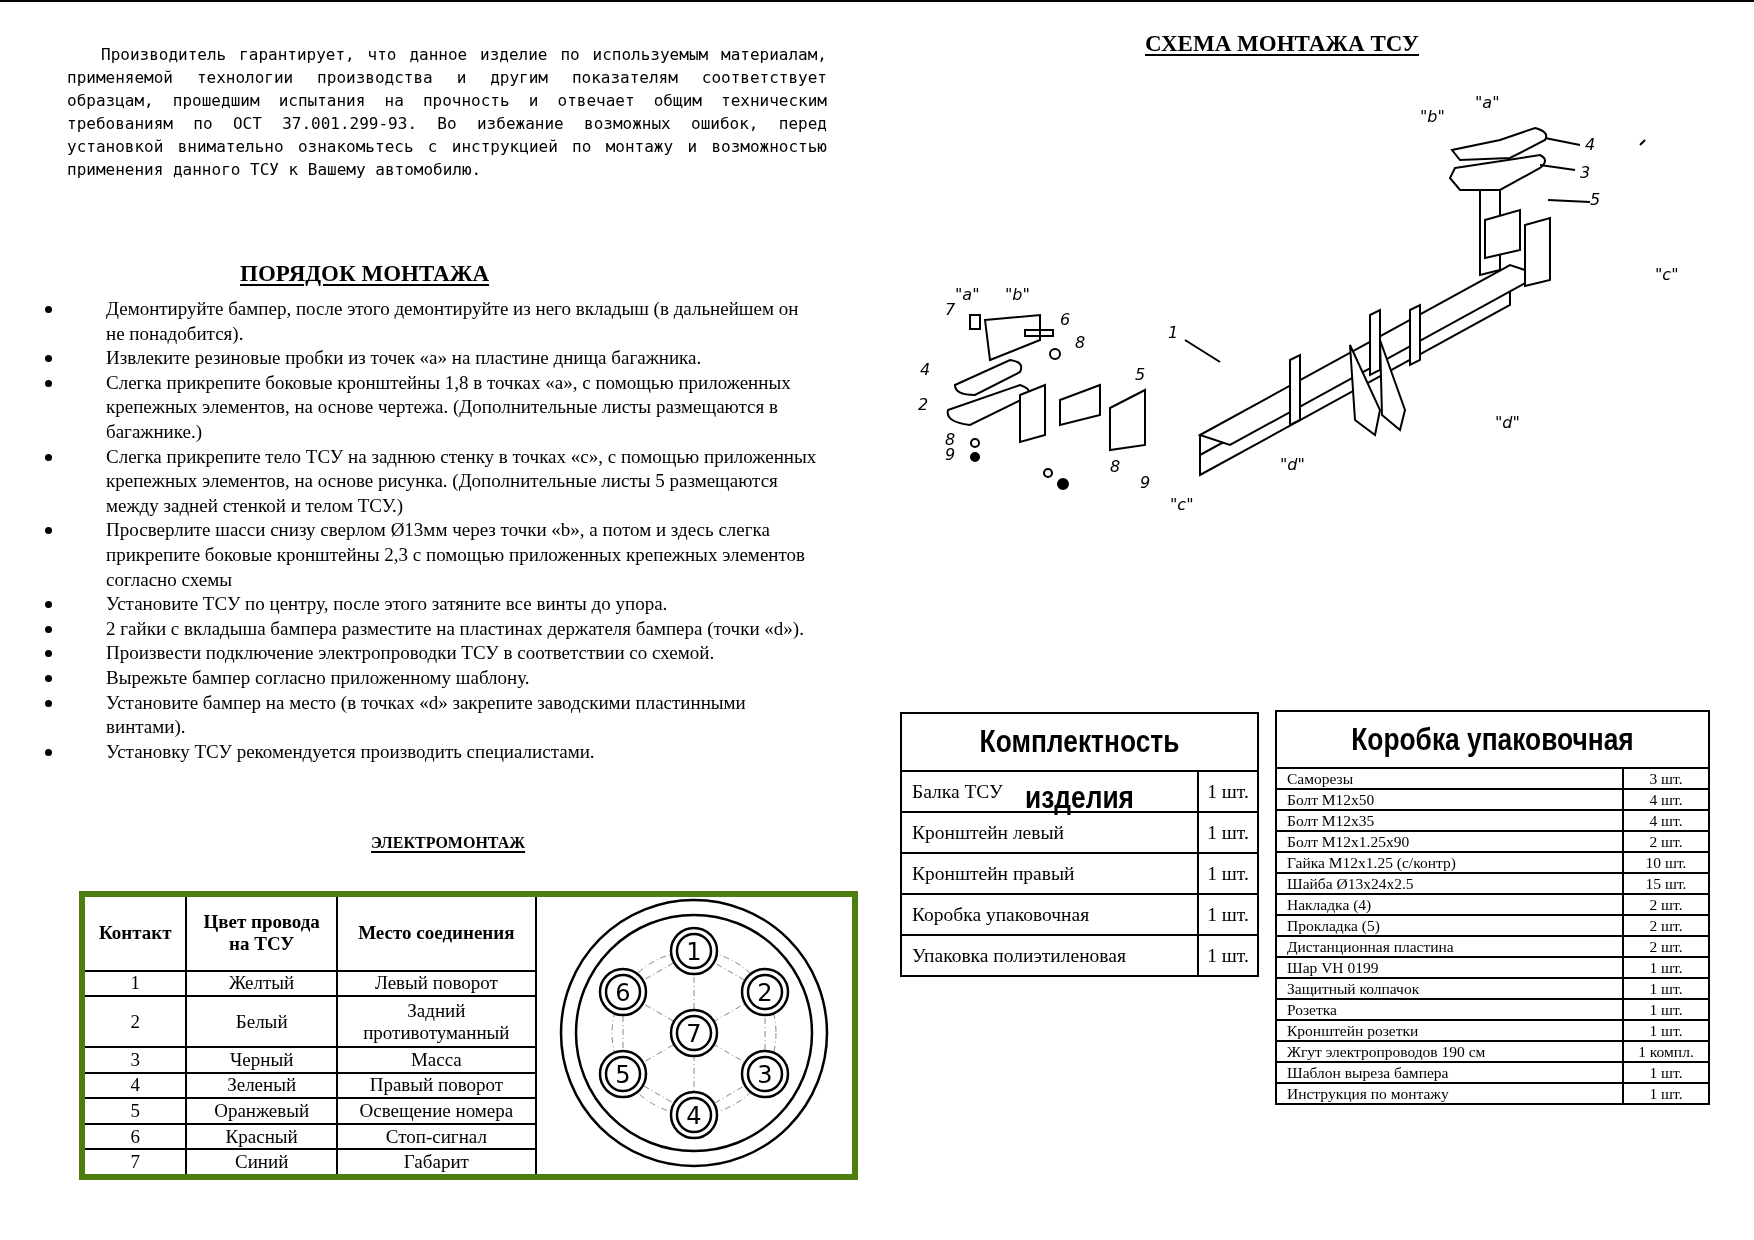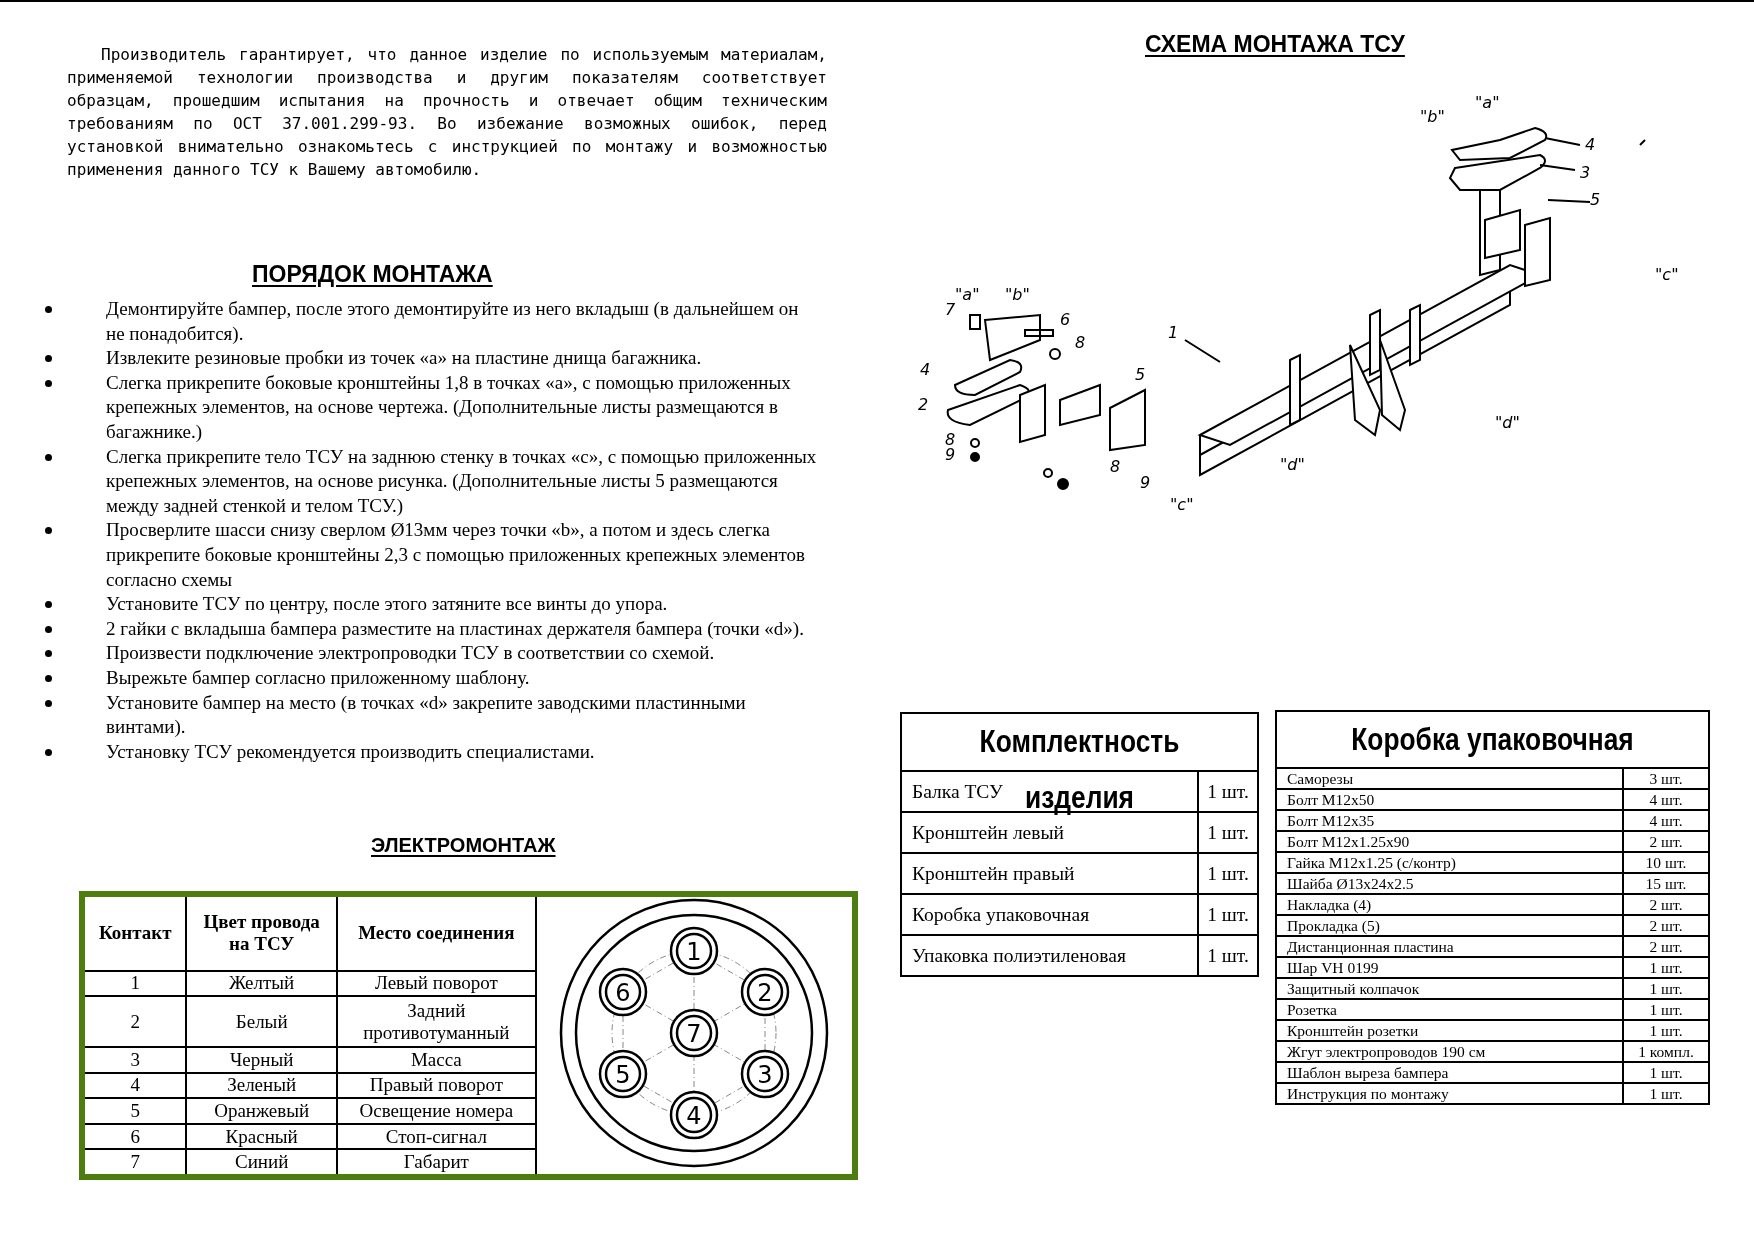--- a/index.html
+++ b/index.html
@@ -1,22 +1,22 @@
 <!DOCTYPE html>
 <html><head>
 <meta charset="utf-8">
 <style>
   html, body { margin:0; padding:0; background:#fff; }
   body { width:1754px; height:1240px; position:relative; overflow:hidden; color:#000; font-family:"Liberation Serif", serif; }
   .topline { position:absolute; left:0; top:0; width:1754px; height:2px; background:#000; }
   .intro { position:absolute; left:67px; top:43px; width:760px; font-family:"DejaVu Sans Mono", monospace; font-size:16px; line-height:23px; text-align:justify; text-indent:34px; letter-spacing:0; }
-  .h2 { position:absolute; font-family:Liberation Sans, sans-serif; font-weight:bold; text-decoration:underline; text-decoration-thickness:2px; text-underline-offset:3px;text-align:center; }
-  .h-order { left:252px; top:261px; font-size:23px; }
+  .h2 { position:absolute; font-family:Liberation Serif, serif; font-weight:bold; text-decoration:underline; text-decoration-thickness:2px; text-underline-offset:3px;text-align:center; }
+  .h-order { left:240px; top:261px; font-size:23px; }
   .h-scheme { left:1145px; top:31px; font-size:23px; }
-  .h-elec { left:371px; top:834px; font-size:20px; }
+  .h-elec { left:371px; top:834px; font-size:16px; }
   ul.steps { position:absolute; left:30px; top:297px; width:790px; margin:0; padding:0; list-style:none; font-size:19px; line-height:24.6px; }
   ul.steps li { position:relative; padding-left:76px; }
   ul.steps li .dot { position:absolute; left:15px; top:9px; width:7px; height:7px; border-radius:50%; background:#000; }
   table { border-collapse:collapse; position:absolute; }
   .wiring { left:79px; top:891px; width:779px; border:6px solid #4d7c0f; }
   .wiring td, .wiring th { border:2.5px solid #000; text-align:center; font-size:19px; padding:0 4px; line-height:22px; }
   .wiring th { font-weight:bold; height:68px; font-size:19px; }
   .wiring td.c2 { font-weight:normal; }
   .wiring td.diagram-cell { padding:0; width:314px; }
   .kit { left:900px; top:712px; width:359px; border:2.5px solid #000; }

